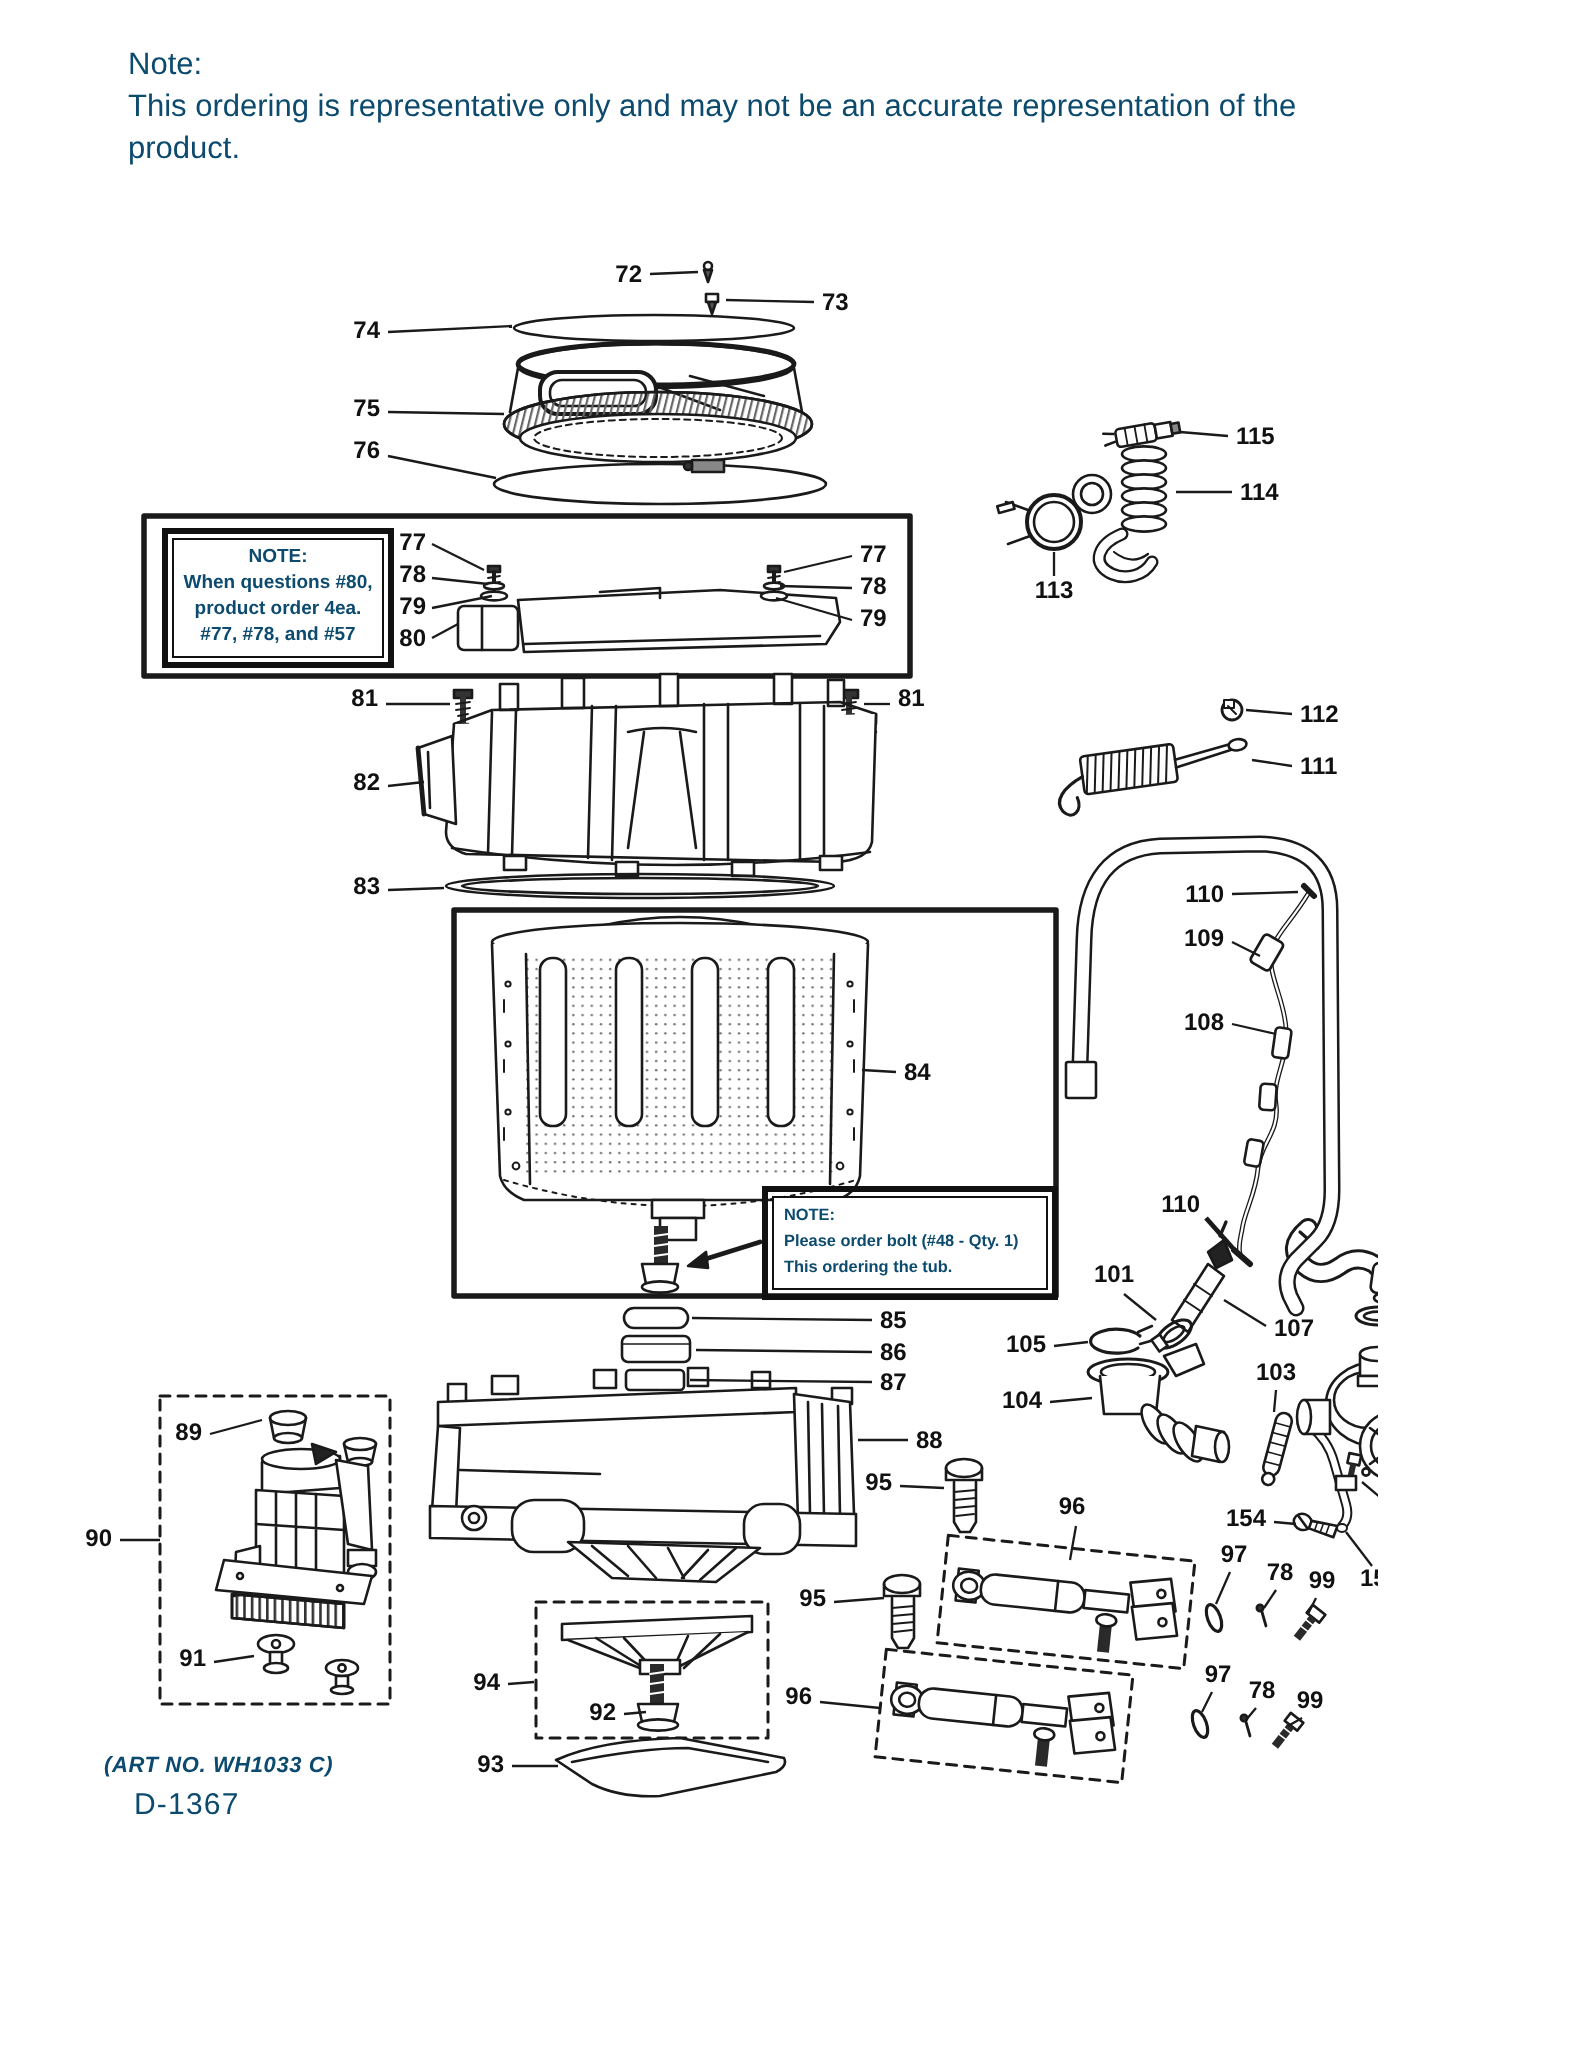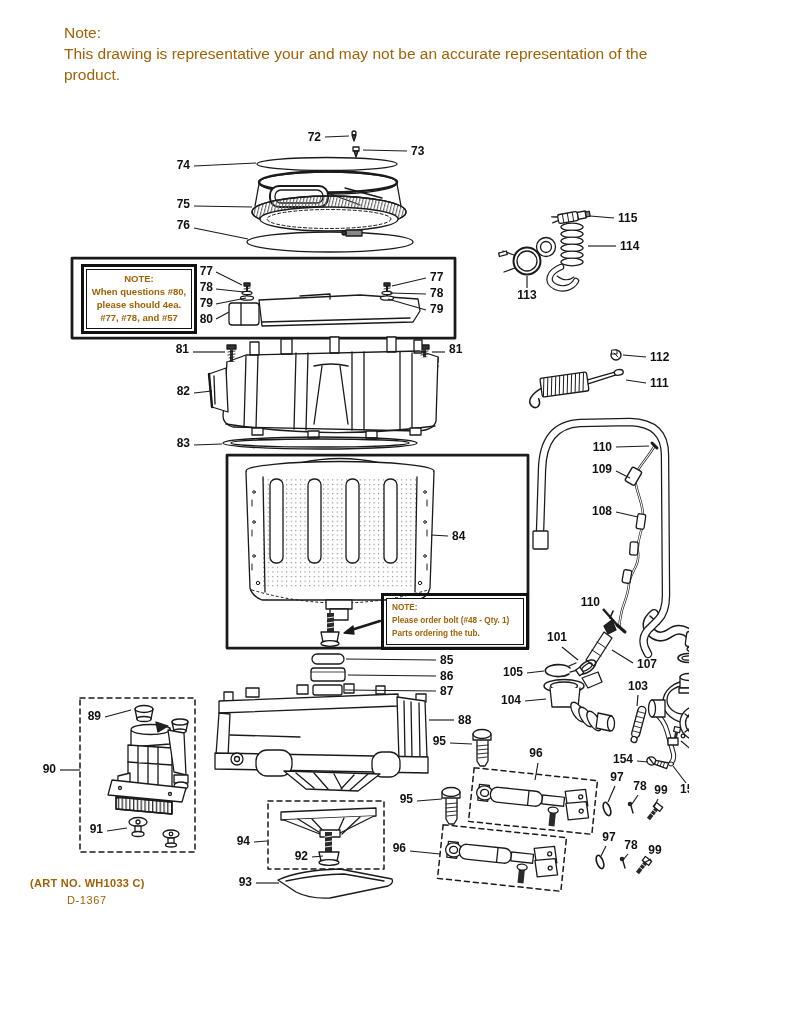--- a/index.html
+++ b/index.html
@@ -1,41 +1,41 @@
 <!DOCTYPE html>
 <html><head>
 <meta charset="utf-8">
 <style>
   html,body{margin:0;padding:0;background:#fff;}
   #page{position:relative;width:689px;height:1024px;background:#fff;overflow:hidden;
-        font-family:"Liberation Sans",sans-serif;color:#a16207;}
+        font-family:"Liberation Sans",sans-serif;color:#0c4a6e;}
   #diagram-svg{position:absolute;left:0;top:0;}
   .hdr{position:absolute;left:64px;top:22px;font-size:15.5px;line-height:21px;}
   .hdr .t{margin-bottom:0px;}
   .notebox{position:absolute;border:1px solid #111;outline:3px solid #111;outline-offset:2px;
            background:#fff;font-weight:bold;}
   #notebox-80{left:86px;top:269px;width:104px;height:56px;font-size:9.5px;line-height:13px;
               text-align:center;padding-top:2px;}
   #notebox-92{left:386px;top:598px;width:131px;height:43px;font-size:8.2px;line-height:13px;
               text-align:left;padding:2px 0 0 5px;}
-  .footer-art{position:absolute;left:30px;top:877px;font-size:11px;font-weight:bold;letter-spacing:.3px;}
-  .footer-doc{position:absolute;left:67px;top:894px;font-size:11px;letter-spacing:.6px;}
+  .footer-art{position:absolute;left:52px;top:877px;font-size:11px;font-weight:bold;letter-spacing:.3px;font-style:italic;}
+  .footer-doc{position:absolute;left:67px;top:894px;font-size:15px;letter-spacing:.6px;}
   .callout{font:700 12px "Liberation Sans",sans-serif;fill:#111;}
   .leader{stroke:#1a1a1a;fill:none;}
   .ink{stroke:#1a1a1a;fill:none;stroke-width:1.3;stroke-linecap:round;stroke-linejoin:round;}
   .wfill{fill:#fff;}
 </style>
 </head>
 <body>
 
 <div id="page">
 
   <div class="hdr">
     <div class="t">Note:</div>
-    <div>This drawing is representative your and may not be an accurate representation of the product.</div>
+    <div>This ordering is representative only and may not be an accurate representation of the product.</div>
   </div>
 
   <svg id="diagram-svg" width="793" height="1024" viewBox="0 0 793 1024">
     <defs>
       <pattern id="dots" width="4.6" height="4.6" patternUnits="userSpaceOnUse">
         <circle cx="1.5" cy="1.5" r="0.62" fill="#4a4a4a"></circle>
       </pattern>
       <pattern id="knurl" width="3.2" height="18" patternUnits="userSpaceOnUse" patternTransform="rotate(14)">
         <rect width="1.1" height="18" fill="#666"></rect>
       </pattern>
@@ -583,26 +583,26 @@
         <line x1="628" y1="854" x2="623" y2="860" class="leader" stroke-width="1.15"></line>
         <text x="631" y="849" text-anchor="middle" class="callout">78</text>
         <line x1="651" y1="859" x2="644" y2="863" class="leader" stroke-width="1.15"></line>
         <text x="655" y="854" text-anchor="middle" class="callout">99</text>
       </g>
   </svg>
 
   <div class="notebox" id="notebox-80">
     <div>NOTE:</div>
     <div>When questions #80,</div>
-    <div>please should 4ea.</div>
+    <div>product order 4ea.</div>
     <div>#77, #78, and #57</div>
   </div>
 
   <div class="notebox" id="notebox-92">
     <div>NOTE:</div>
     <div>Please order bolt (#48 - Qty. 1)</div>
-    <div>Parts ordering the tub.</div>
+    <div>This ordering the tub.</div>
   </div>
 
   <div class="footer-art">(ART NO. WH1033 C)</div>
   <div class="footer-doc">D-1367</div>
 
 </div>
 
 </body></html>

